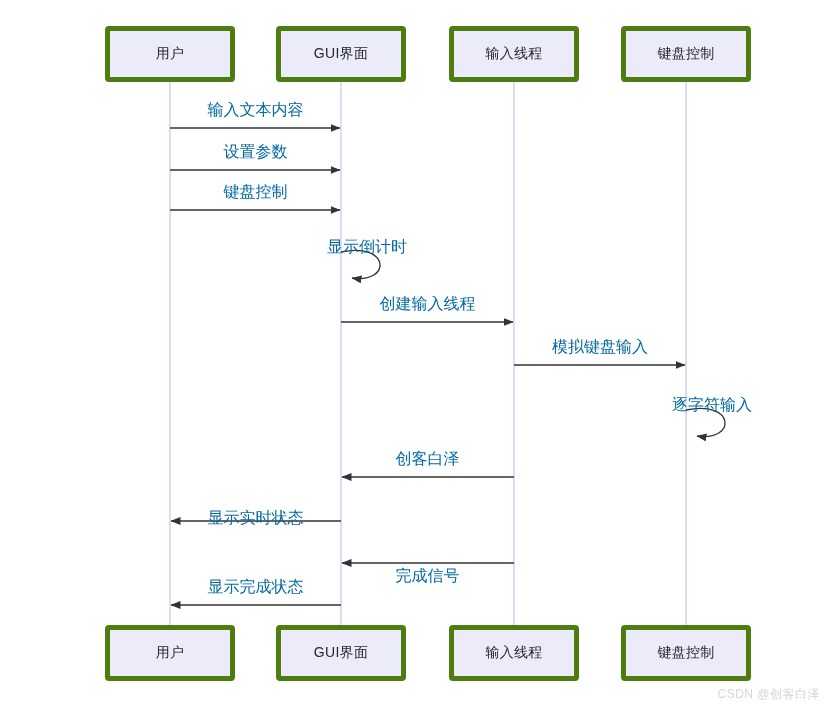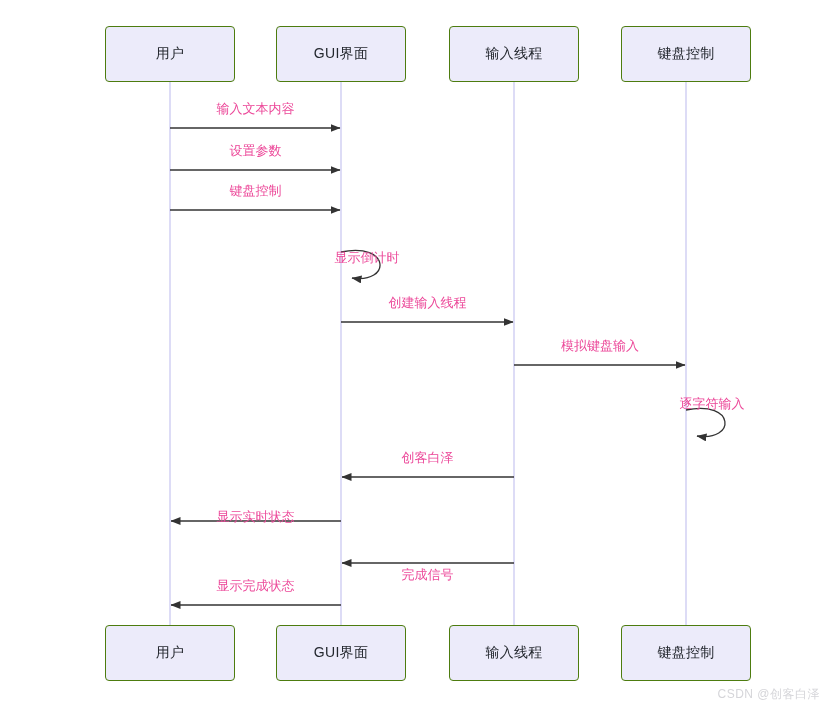--- a/index.html
+++ b/index.html
@@ -9,35 +9,35 @@
     font-family:"Liberation Sans","DejaVu Sans",sans-serif;
     overflow:hidden;
   }
   #diagram{position:relative;width:836px;height:713px;}
   svg#seq{position:absolute;left:0;top:0;width:836px;height:713px;}
 
   .pbox{
     position:absolute;
     width:130px;height:56px;
     background:#ECEBFA;
-    border:1px solid #4d7c0f;
+    border:5px solid #4d7c0f;
     border-radius:4px;
     box-sizing:border-box;
     display:flex;align-items:center;justify-content:center;
   }
   .pbox span{
     font-size:14px;
     color:#23272e;
     font-family:"Liberation Sans","DejaVu Sans",sans-serif;
     letter-spacing:.3px;
   }
   .msglabel{
     position:absolute;
-    font-size:13px;
-    color:#ec4899;
+    font-size:16px;
+    color:#0369a1;
     white-space:nowrap;
     transform:translateX(-50%);
     font-family:"Liberation Sans","DejaVu Sans",sans-serif;
   }
   .watermark{
     position:absolute;
     right:16px;bottom:10px;
     font-size:12px;
     color:#d5d5d9;
     letter-spacing:.5px;
@@ -105,21 +105,21 @@
         <span>输入线程</span>
       </div>
       <div class="pbox" style="left: 621px; top: 625px;">
         <span>键盘控制</span>
       </div>
     </div>
   <div id="labels">
       <div class="msglabel" style="left: 255.5px; top: 100px;">输入文本内容</div>
       <div class="msglabel" style="left: 255.5px; top: 142px;">设置参数</div>
       <div class="msglabel" style="left: 255.5px; top: 182px;">键盘控制</div>
-      <div class="msglabel" style="left: 367px; top: 237px; margin-top: 12px;">显示倒计时</div>
+      <div class="msglabel" style="left: 367px; top: 237px;">显示倒计时</div>
       <div class="msglabel" style="left: 427.5px; top: 294px;">创建输入线程</div>
       <div class="msglabel" style="left: 600px; top: 337px;">模拟键盘输入</div>
       <div class="msglabel" style="left: 712px; top: 395px;">逐字符输入</div>
       <div class="msglabel" style="left: 427.5px; top: 449px;">创客白泽</div>
       <div class="msglabel" style="left: 255.5px; top: 508px;">显示实时状态</div>
       <div class="msglabel" style="left: 427.5px; top: 535px; margin-top: 31px;">完成信号</div>
       <div class="msglabel" style="left: 255.5px; top: 577px;">显示完成状态</div>
     </div>
 
   <div class="watermark">CSDN @创客白泽</div>

